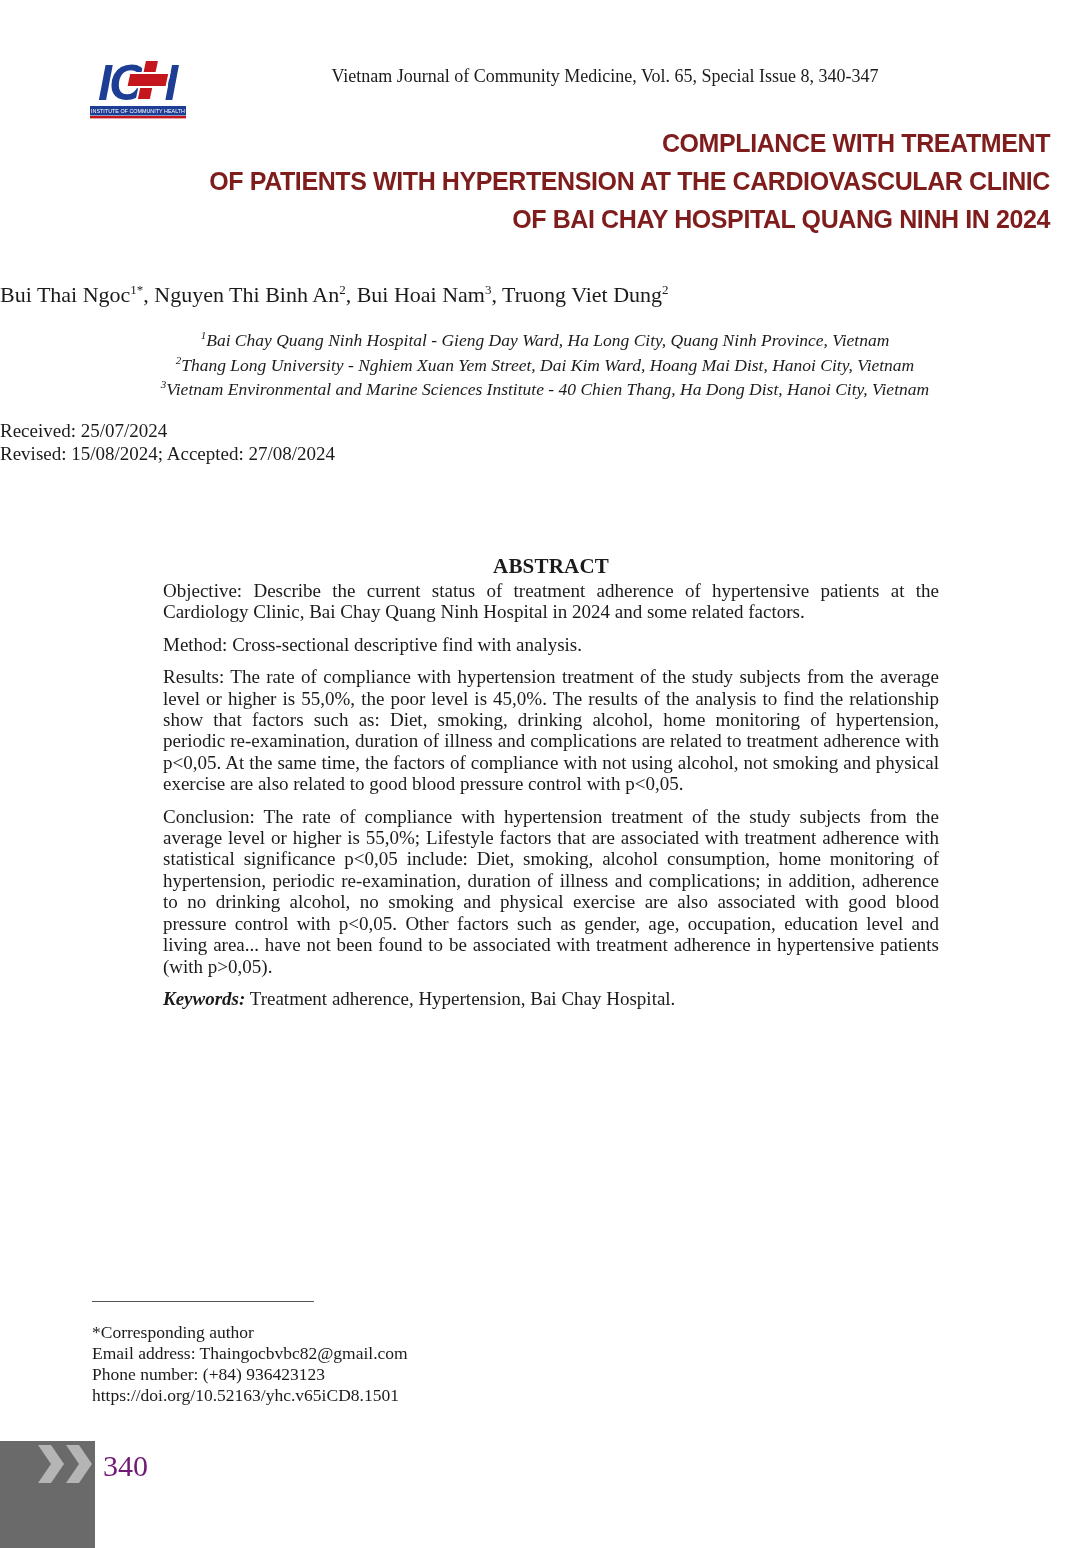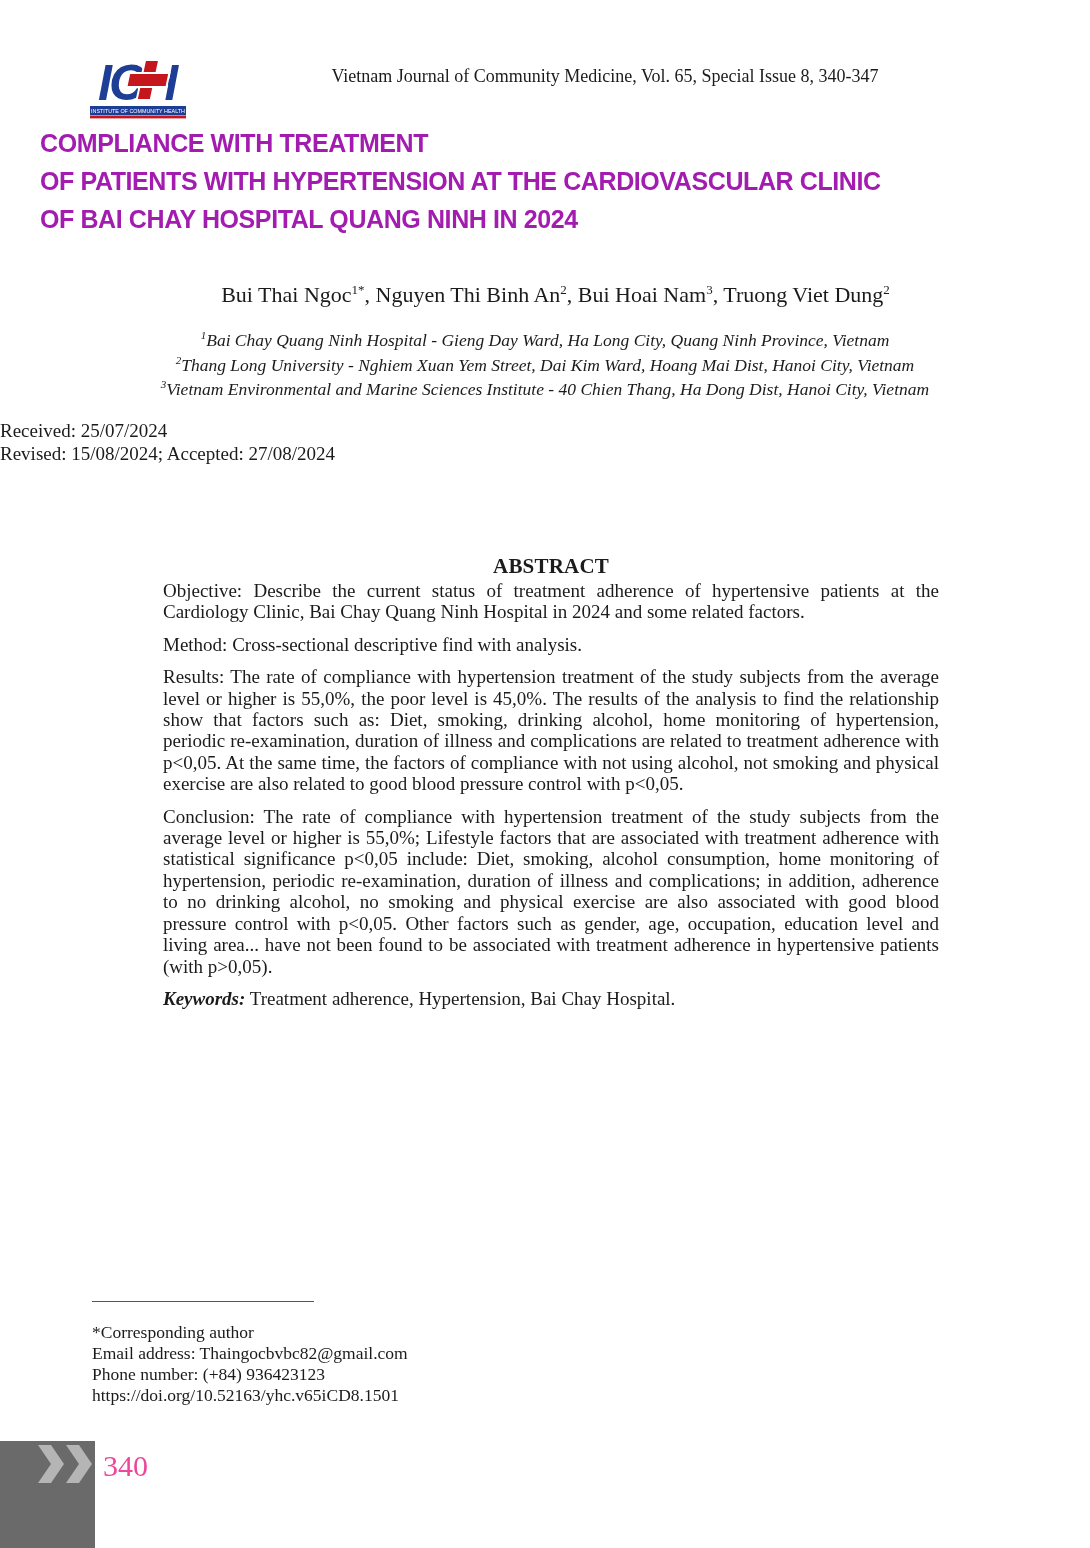--- a/index.html
+++ b/index.html
@@ -15,29 +15,29 @@
   }
   
   .logo { position: absolute; left: 88px; top: 56px; }
   .journal-line {
     position: absolute; top: 66px; left: 120px; right: 0;
     text-align: center; font-size: 18px;
   }
   
   .title {
     position: absolute; top: 124px; left: 40px; right: 40px;
-    text-align: left;
+    text-align: right;
     font-family: "Liberation Sans", sans-serif;
     font-weight: bold; font-size: 25px; line-height: 38px;
-    letter-spacing: -0.4px; color: #a21caf;
+    letter-spacing: -0.4px; color: #7f1d1d;
   }
   
   .authors {
     position: absolute; top: 282px; left: 0; right: 0;
-    text-align: center; font-size: 22px; margin-left: 21px;
+    font-size: 22px;
   }
   .authors sup { font-size: 13px; line-height: 0; }
   
   .affiliations {
     position: absolute; top: 328px; left: 0; right: 0;
     text-align: center; font-style: italic; font-size: 17.5px; line-height: 24.5px;
   }
   .affiliations sup { font-size: 11px; line-height: 0; }
   
   .dates {
@@ -67,21 +67,21 @@
     margin-bottom: 20px;
   }
   
   .footer-box {
     position: absolute; left: 0; top: 1441px; width: 95px; height: 107px;
     background: #6a6a6a;
   }
   .footer-box svg { position: absolute; right: 1px; top: 4px; }
   .page-number {
     position: absolute; left: 103px; top: 1449px;
-    font-size: 30px; color: #ec4899;
+    font-size: 30px; color: #701a75;
   }
 </style>
 </head>
 <body>
 
 <div class="page">
 
   <div class="logo">
     <svg width="100" height="64" viewBox="0 0 100 64">
       <g transform="translate(8,0)">

